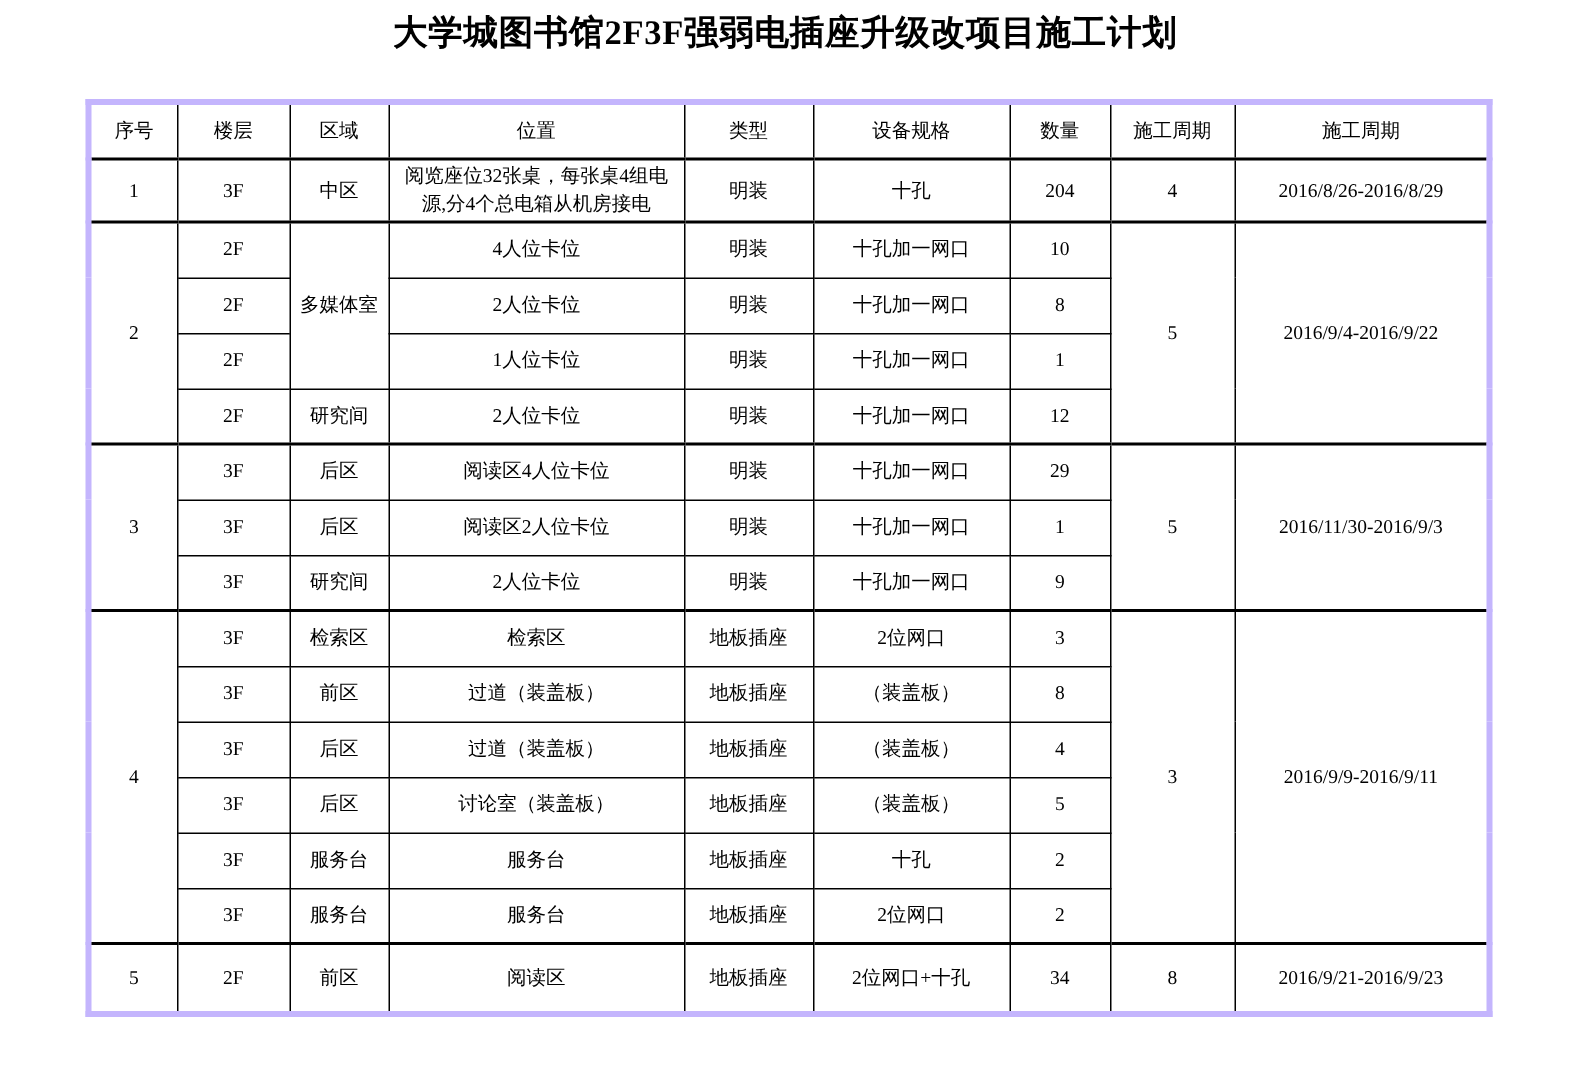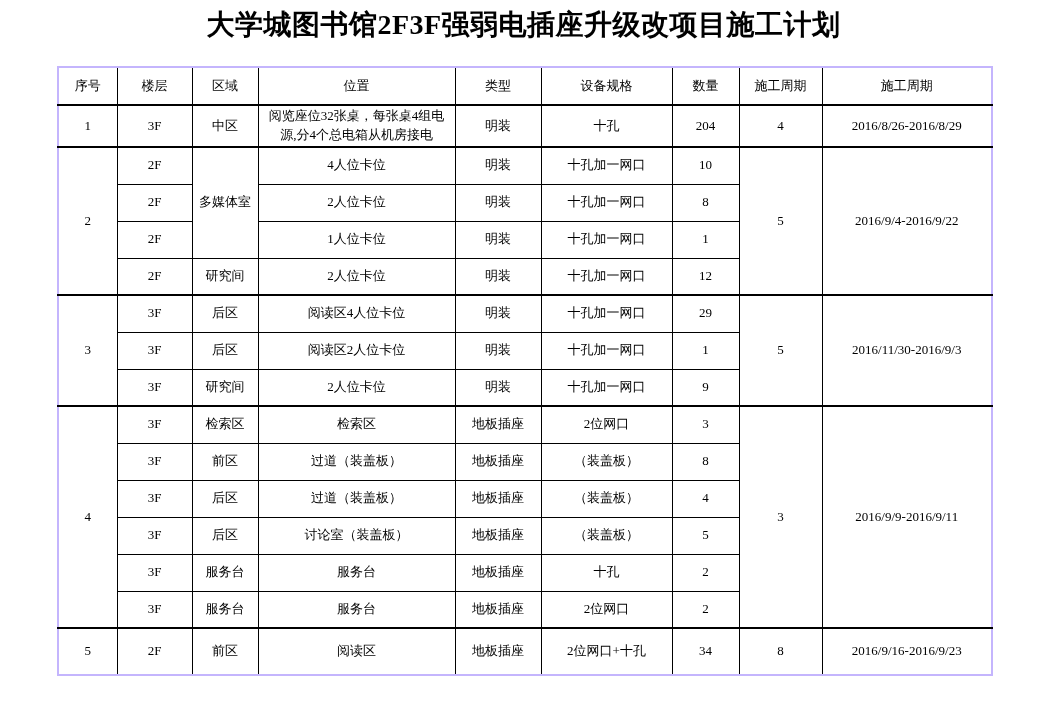--- a/index.html
+++ b/index.html
@@ -14,31 +14,31 @@
     position: relative;
     width: 1047px; height: 719px;
     background: #fff;
   }
   .title {
     position: absolute;
     top: 6px; left: 0;
     width: 100%;
     margin: 0;
     text-align: center;
-    font-size: 28px;
+    font-size: 23px;
     font-weight: bold;
     letter-spacing: 0.5px;
   }
   table.plan-table {
     position: absolute;
     left: 57px; top: 66px;
     border-collapse: collapse;
     table-layout: fixed;
     width: 934px;
-    border: 2px solid #c4b5fd;
+    border: 4px solid #c4b5fd;
   }
   .plan-table th, .plan-table td {
     border: 1px solid #000;
     text-align: center;
     vertical-align: middle;
     font-size: 13px;
     font-weight: normal;
     padding: 1px 3px;
     line-height: 1.45;
     overflow: hidden;
@@ -207,17 +207,17 @@
         </tr>
         <tr class="group-start">
           <td>5</td>
           <td>2F</td>
           <td>前区</td>
           <td>阅读区</td>
           <td>地板插座</td>
           <td>2位网口+十孔</td>
           <td>34</td>
           <td>8</td>
-          <td>2016/9/16-2016/9/23</td>
+          <td>2016/9/21-2016/9/23</td>
         </tr>
       </tbody>
   </table>
 </div>
 
 </body></html>

